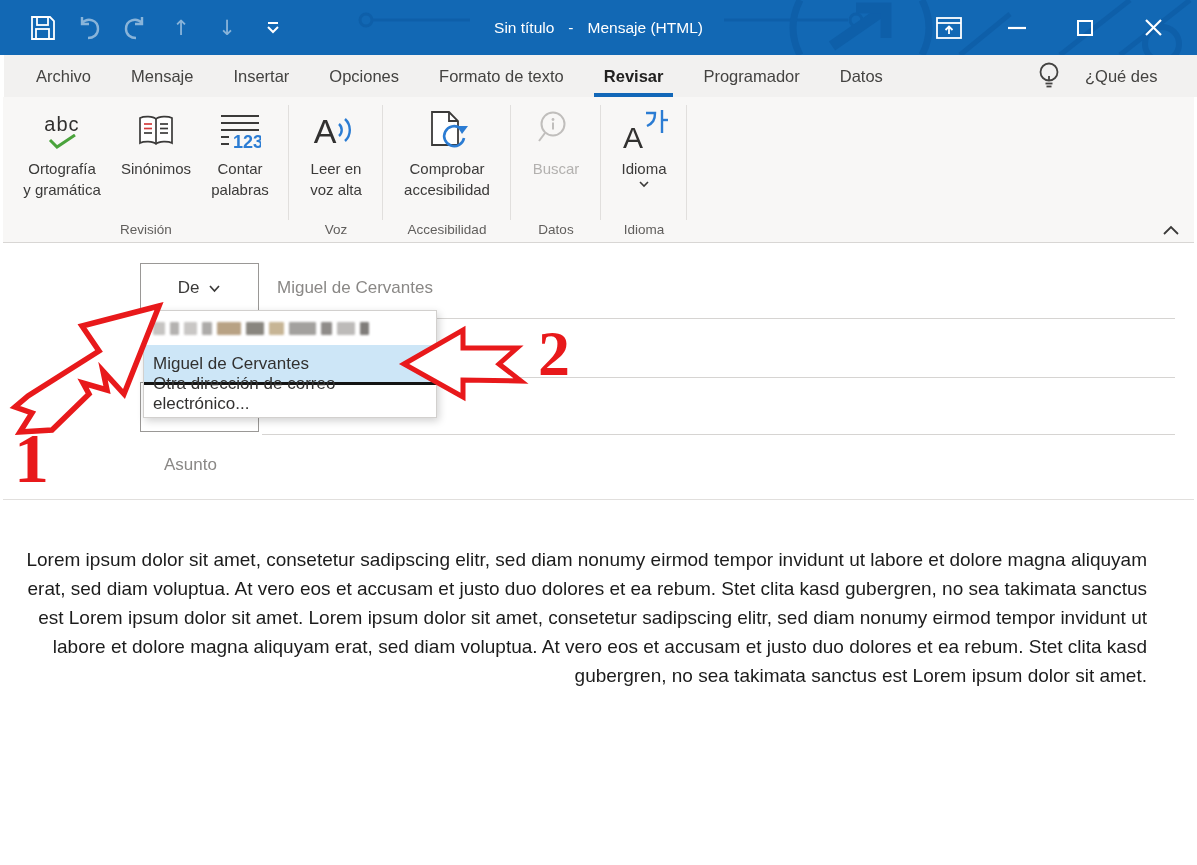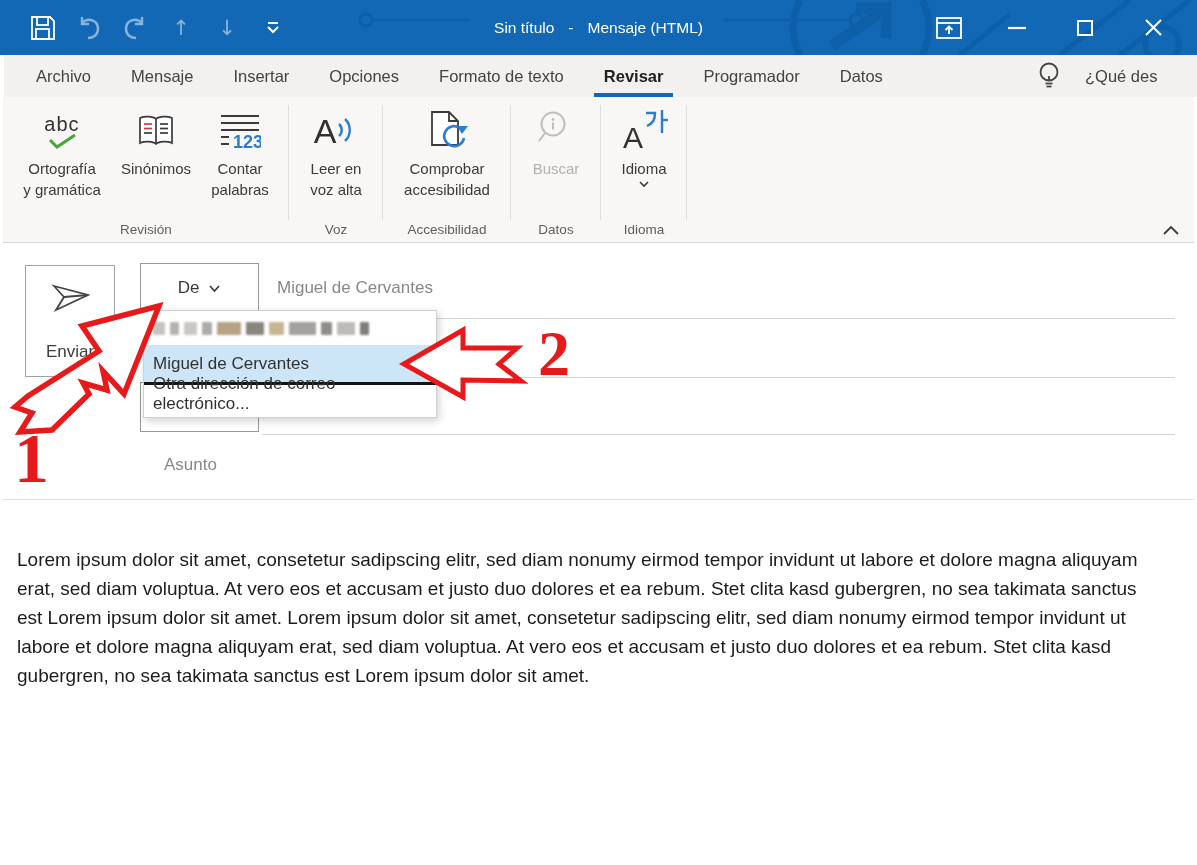--- a/index.html
+++ b/index.html
@@ -78,21 +78,21 @@
   .dd-item { display:flex; align-items:center; padding-left:9px; font-size:17px; color:#323130; }
   .dd-censored { height:34px; gap:5px; }
   .dd-censored .px { height:13px; border-radius:1px; filter:blur(.8px); }
   .dd-selected { height:37px; background:#cde6f7; }
   .dd-black-line { height:3px; background:#141414; }
   .dd-other { height:18px; }
 
   
   .bodyarea { position:absolute; left:3px; top:499px; width:1191px; height:362px; background:#fff;
     border-top:1px solid #e1dfdd; z-index:1; }
-  .body-text { margin:45px 40px 8px 14px; width:1130px; font-size:19px; line-height:29px; color:#1c1c1c; }
+  .body-text { margin:45px 40px 8px 14px; width:1130px; font-size:19px; line-height:29px; color:#1c1c1c;text-align:right; }
 
   
   .anno-overlay { position:absolute; inset:0; z-index:8; pointer-events:none; }
   .anno-num { position:absolute; z-index:9; color:#e8191b; font-family:"Liberation Serif", serif;
     font-weight:bold; pointer-events:none; }
   .num1 { left:14px; top:424px; font-size:70px; line-height:70px; }
   .num2 { left:538px; top:322px; font-size:64px; line-height:64px; }
 
   svg { display:block; }
 </style>
@@ -361,27 +361,20 @@
 
     <div class="collapse-ribbon">
       <svg width="18" height="11" viewBox="0 0 18 11">
           <path d="M2 9 L9 2 L16 9" fill="none" stroke="#3b3a39" stroke-width="1.8"></path>
         </svg>
     </div>
   </div>
 
   <div class="compose">
 
-    <div class="send-btn">
-      <svg width="44" height="36" viewBox="0 0 44 36" style="margin-top:14px">
-        <path d="M6 6 L40 15 L8 30 L16 17 Z" fill="none" stroke="#444341" stroke-width="1.8"></path>
-        <line x1="16" y1="17" x2="40" y2="15" stroke="#444341" stroke-width="1.8"></line>
-      </svg>
-      <span class="send-label">Enviar</span>
-    </div>
 
     <div class="field-line fl-1"></div>
     <div class="field-line fl-2"></div>
     <div class="field-line fl-3"></div>
     <div class="cc-sliver"></div>
 
     <div class="from-btn">
       <span>De</span>
       <svg width="13" height="9" viewBox="0 0 13 9">
         <path d="M2 2 L6.5 7 L11 2" fill="none" stroke="#3b3a39" stroke-width="1.7"></path>

